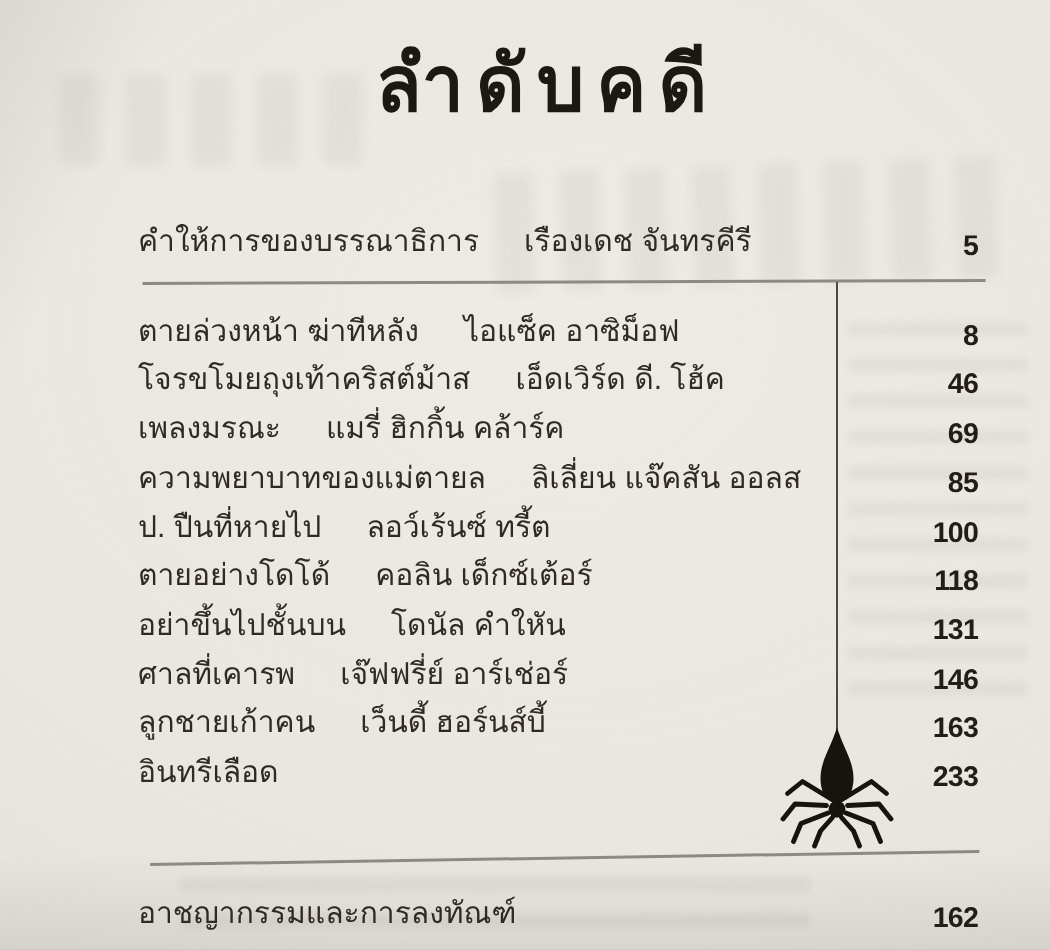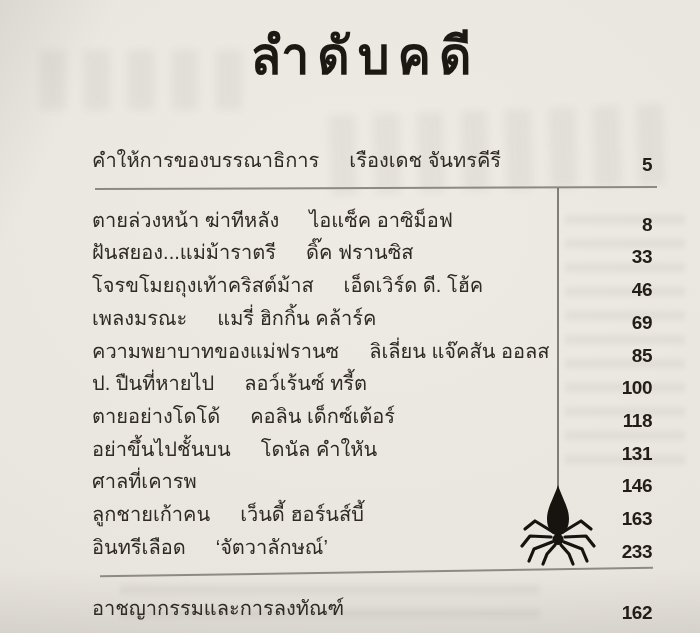--- a/index.html
+++ b/index.html
@@ -98,66 +98,61 @@
 
   <div class="divider divider-top"></div>
 
   <div class="entries">
     <div class="row">
       <span class="t">ตายล่วงหน้า ฆ่าทีหลัง</span>
       <span class="a">ไอแซ็ค อาซิม็อฟ</span>
       <span class="p">8</span>
     </div>
     <div class="row">
-      <span class="t">ฝันสยอง...แม่ม้าราตรี</span>
-      <span class="a">ดิ๊ค ฟรานซิส</span>
-      <span class="p">33</span>
-    </div>
-    <div class="row">
       <span class="t">โจรขโมยถุงเท้าคริสต์ม้าส</span>
       <span class="a">เอ็ดเวิร์ด ดี. โฮ้ค</span>
       <span class="p">46</span>
     </div>
     <div class="row">
       <span class="t">เพลงมรณะ</span>
       <span class="a">แมรี่ ฮิกกิ้น คล้าร์ค</span>
       <span class="p">69</span>
     </div>
     <div class="row">
-      <span class="t">ความพยาบาทของแม่ฟรานซ</span>
+      <span class="t">ความพยาบาทของแม่ตายล</span>
       <span class="a">ลิเลี่ยน แจ๊คสัน ออลส</span>
       <span class="p">85</span>
     </div>
     <div class="row">
       <span class="t">ป. ปืนที่หายไป</span>
       <span class="a">ลอว์เร้นซ์ ทรี้ต</span>
       <span class="p">100</span>
     </div>
     <div class="row">
       <span class="t">ตายอย่างโดโด้</span>
       <span class="a">คอลิน เด็กซ์เต้อร์</span>
       <span class="p">118</span>
     </div>
     <div class="row">
       <span class="t">อย่าขึ้นไปชั้นบน</span>
       <span class="a">โดนัล คำใหัน</span>
       <span class="p">131</span>
     </div>
     <div class="row">
       <span class="t">ศาลที่เคารพ</span>
+      <span class="a">เจ๊ฟฟรี่ย์ อาร์เช่อร์</span>
       <span class="p">146</span>
     </div>
     <div class="row">
       <span class="t">ลูกชายเก้าคน</span>
       <span class="a">เว็นดี้ ฮอร์นส์บี้</span>
       <span class="p">163</span>
     </div>
     <div class="row">
       <span class="t">อินทรีเลือด</span>
-      <span class="a">‘จัตวาลักษณ์’</span>
       <span class="p">233</span>
     </div>
   </div>
 
   <div class="spider-wrap">
     <svg width="76" height="380" viewBox="0 0 76 380" xmlns="http://www.w3.org/2000/svg">
       <line x1="38" y1="0" x2="38" y2="301" stroke="#4a453e" stroke-width="1.3"></line>
       <g stroke="#17130f" stroke-width="3.2" fill="none" stroke-linecap="round" stroke-linejoin="round">
         <path d="M33 344 L15 333 L5 341"></path>
         <path d="M31 349 L10 348 L2 358"></path>

